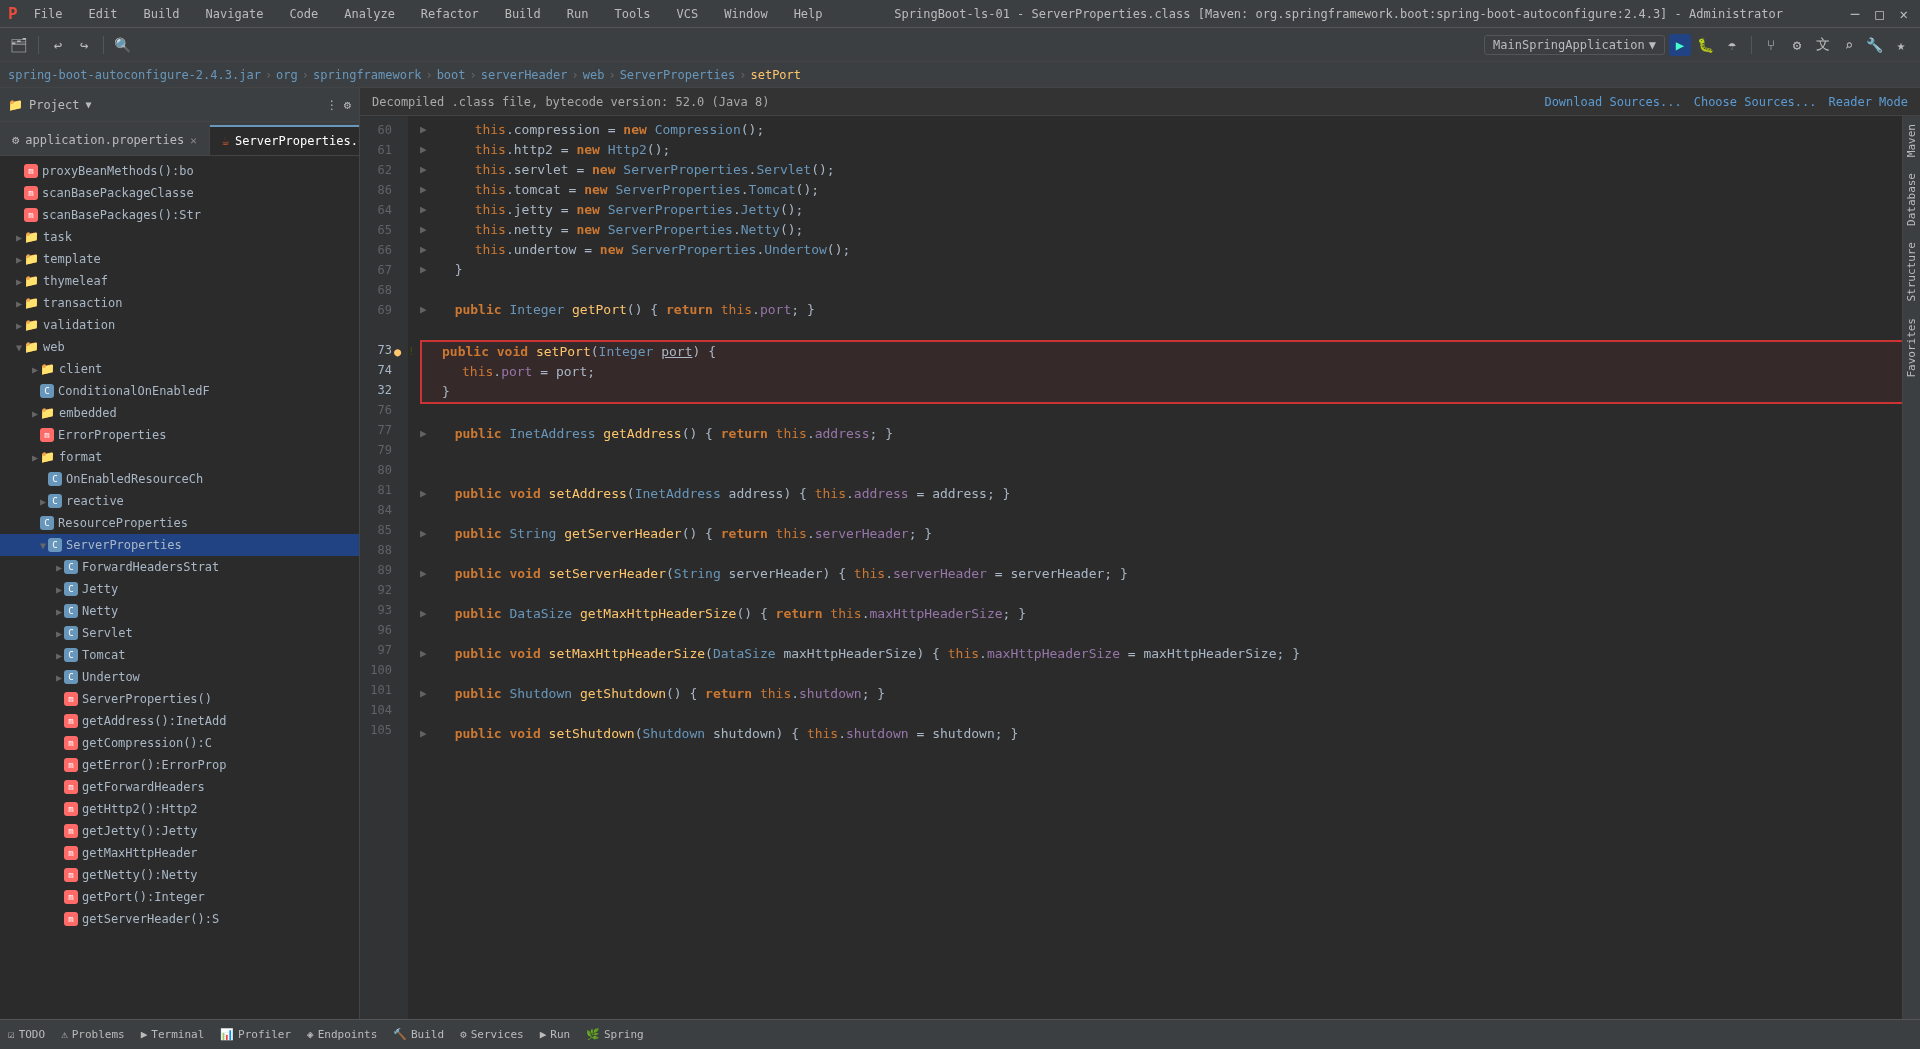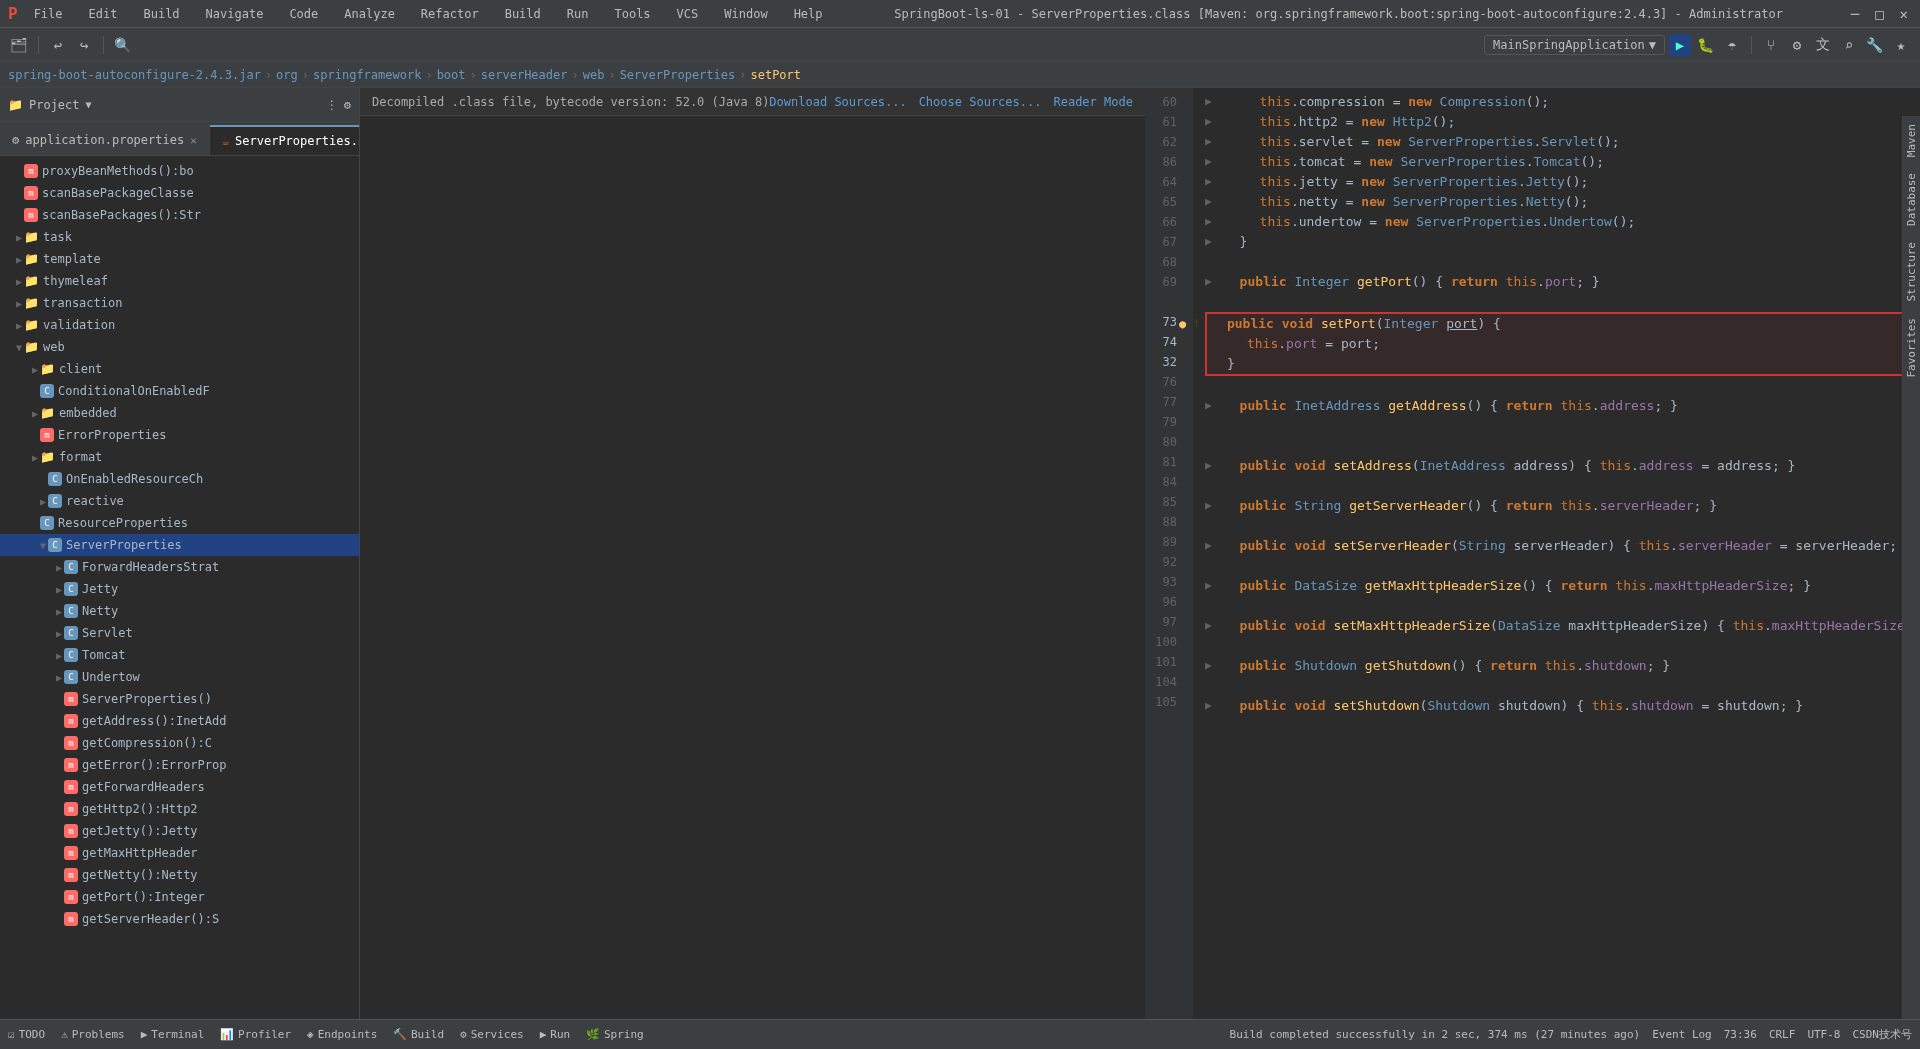--- a/index.html
+++ b/index.html
@@ -135,21 +135,21 @@
       background: #2b2b2b;
       color: #fff;
       border-top: 2px solid #6897bb;
     }
     .tab .close-btn { color: #888; font-size: 11px; }
 
     
     .editor-area {
       flex: 1;
       display: flex;
-      flex-direction: row;
+      flex-direction: column;
       background: #2b2b2b;
       overflow: hidden;
       position: relative;
     }
     .decompile-bar {
       height: 28px;
       background: #333;
       display: flex;
       align-items: center;
       padding: 0 12px;
@@ -744,21 +744,13 @@
     </div>
     <div class="status-item">
       <span>▶</span>
       <span>Run</span>
     </div>
     <div class="status-item">
       <span>🌿</span>
       <span>Spring</span>
     </div>
   </div>
-  <div class="status-right">
-    <span>Build completed successfully in 2 sec, 374 ms (27 minutes ago)</span>
-    <span>Event Log</span>
-    <span>73:36</span>
-    <span>CRLF</span>
-    <span>UTF-8</span>
-    <span>CSDN技术号</span>
-  </div>
 </div>
 
 </body></html>

